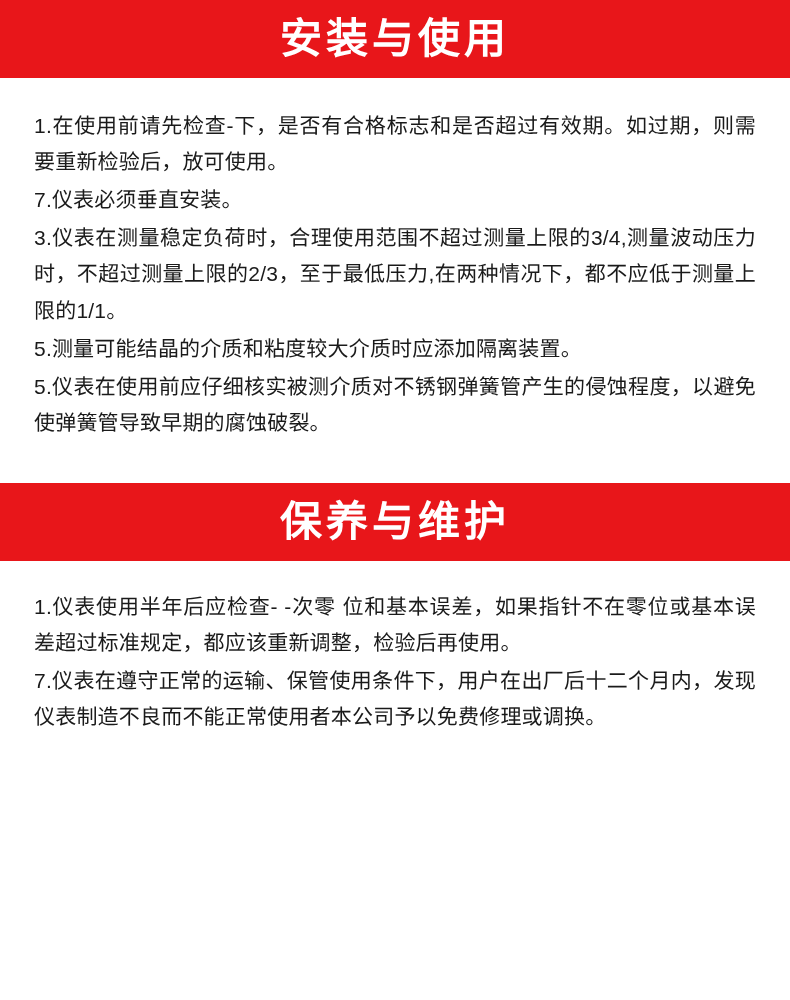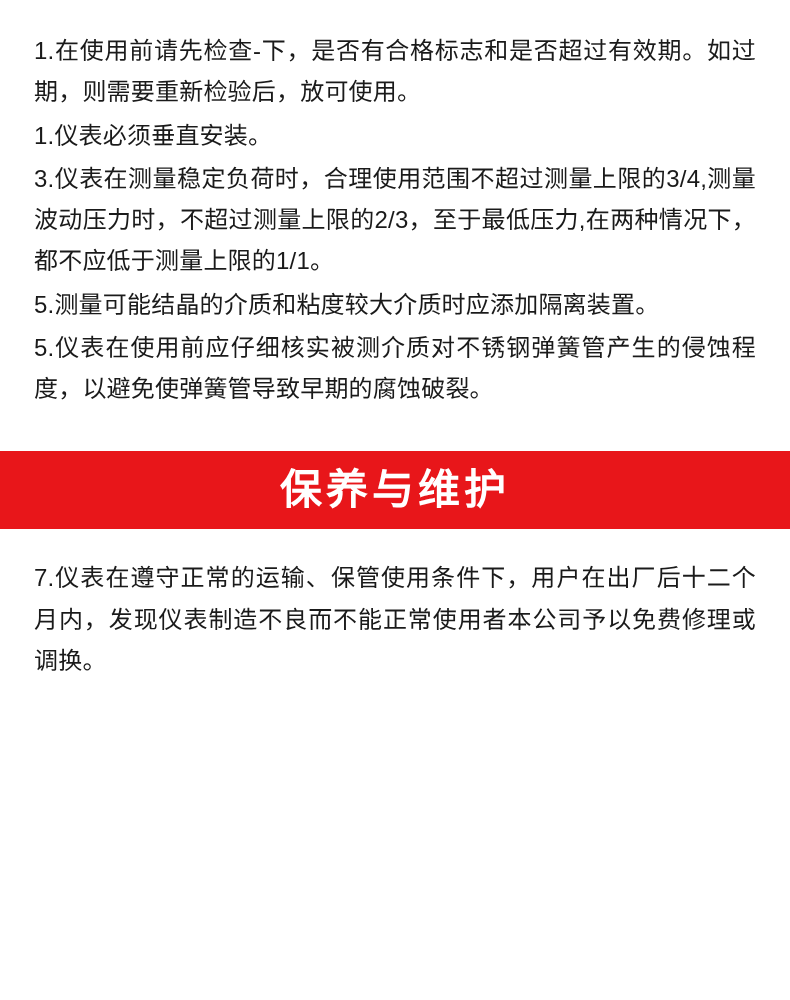--- a/index.html
+++ b/index.html
@@ -35,49 +35,53 @@
     font-weight: bold;
     letter-spacing: 4px;
     line-height: 1;
     font-family: "Liberation Sans", "DejaVu Sans", sans-serif;
   }
   .section-body {
     padding: 26px 34px 6px 34px;
     box-sizing: border-box;
   }
   .para {
-    font-size: 24px;
+    font-size: 21px;
     line-height: 1.72;
     color: #1a1a1a;
     margin: 0 0 2px 0;
     text-align: justify;
     letter-spacing: 0.2px;
     word-break: break-all;
   }
   .spacer-1 { height: 34px; }
   .body-1 { padding-top: 30px; }
   .body-2 { padding-top: 28px; }
 </style>
 </head>
 <body>
 
 <div class="page">
 
+  <div class="section-banner">
+    <div class="banner-title">安装与使用</div>
+  </div>
 
   <div class="section-body body-1">
     <p class="para">1.在使用前请先检查-下，是否有合格标志和是否超过有效期。如过期，则需要重新检验后，放可使用。</p>
-    <p class="para">1.仪表必须垂直安装。</p>
+    <p class="para">7.仪表必须垂直安装。</p>
     <p class="para">3.仪表在测量稳定负荷时，合理使用范围不超过测量上限的3/4,测量波动压力时，不超过测量上限的2/3，至于最低压力,在两种情况下，都不应低于测量上限的1/1。</p>
     <p class="para">5.测量可能结晶的介质和粘度较大介质时应添加隔离装置。</p>
     <p class="para">5.仪表在使用前应仔细核实被测介质对不锈钢弹簧管产生的侵蚀程度，以避免使弹簧管导致早期的腐蚀破裂。</p>
   </div>
 
   <div class="spacer-1"></div>
 
   <div class="section-banner">
     <div class="banner-title">保养与维护</div>
   </div>
 
   <div class="section-body body-2">
+    <p class="para">1.仪表使用半年后应检查- -次零 位和基本误差，如果指针不在零位或基本误差超过标准规定，都应该重新调整，检验后再使用。</p>
     <p class="para">7.仪表在遵守正常的运输、保管使用条件下，用户在出厂后十二个月内，发现仪表制造不良而不能正常使用者本公司予以免费修理或调换。</p>
   </div>
 
 </div>
 
 </body></html>

